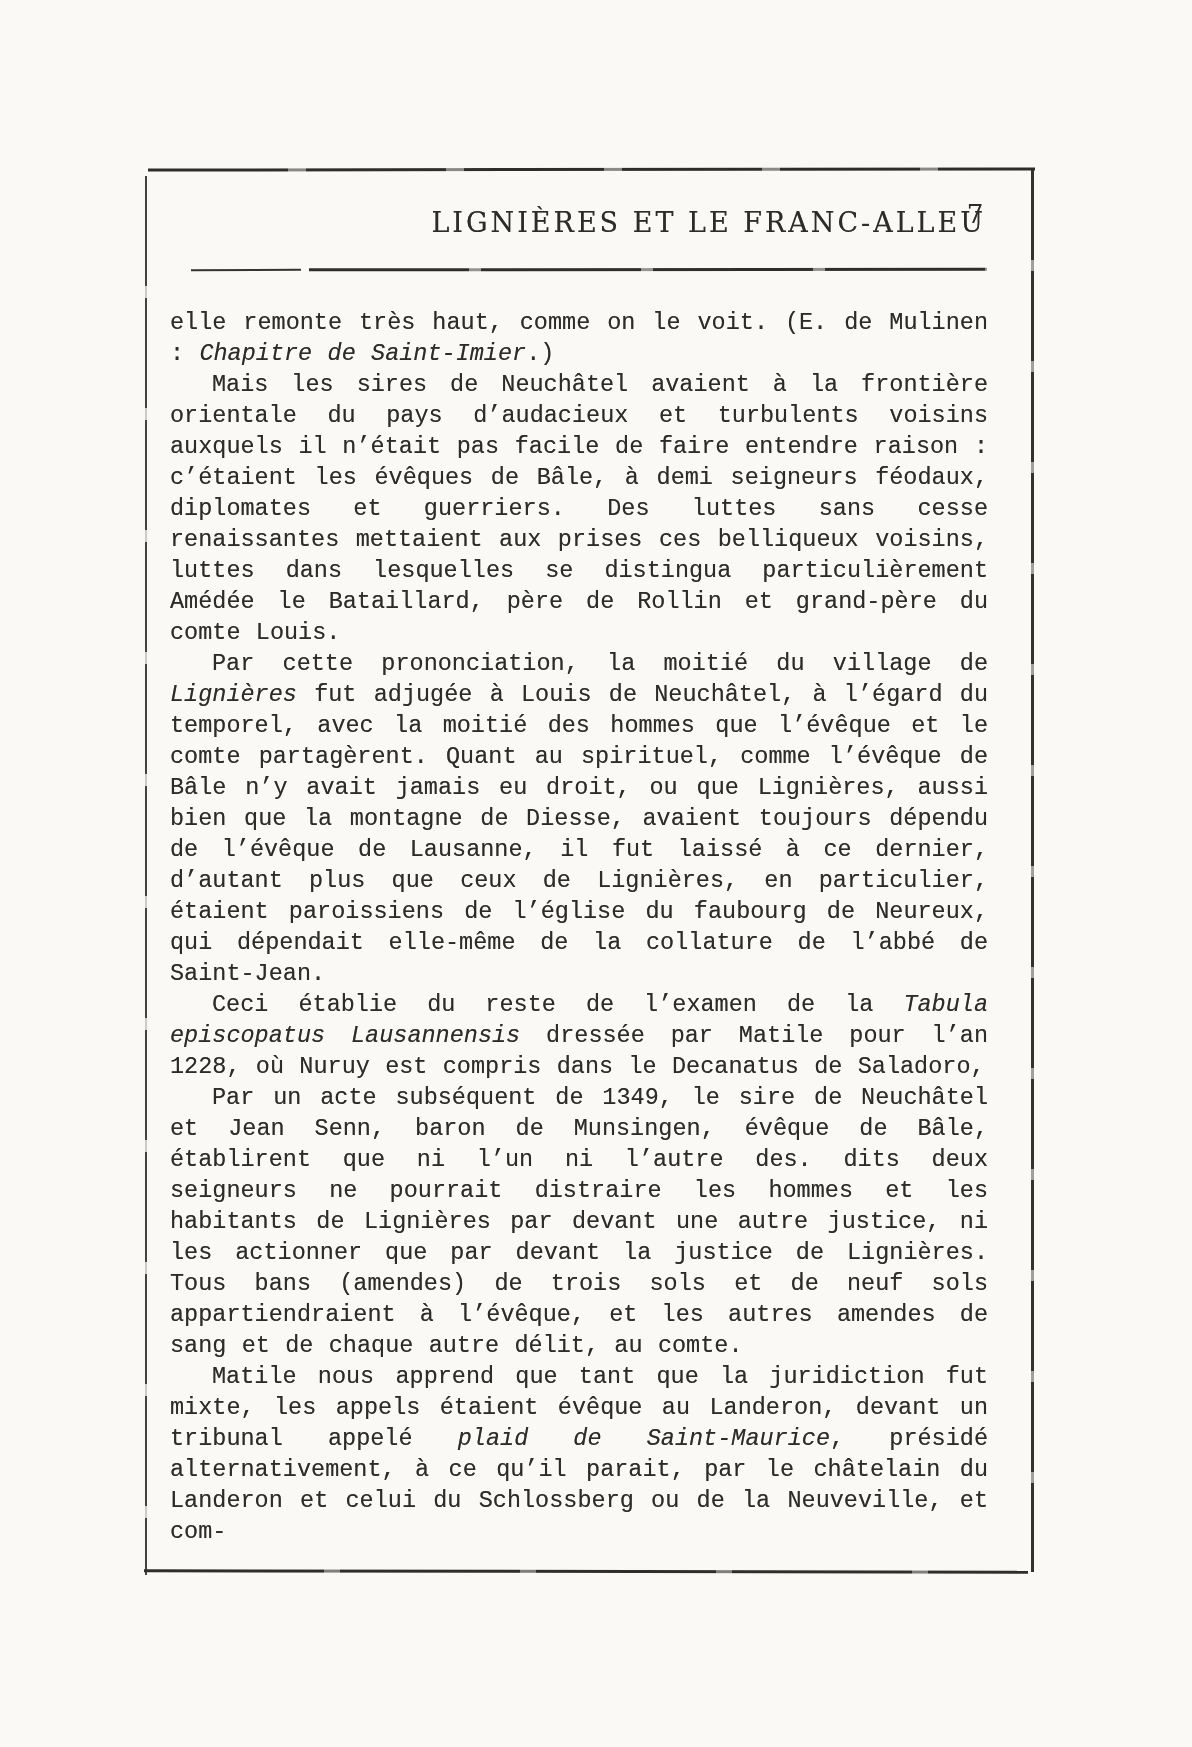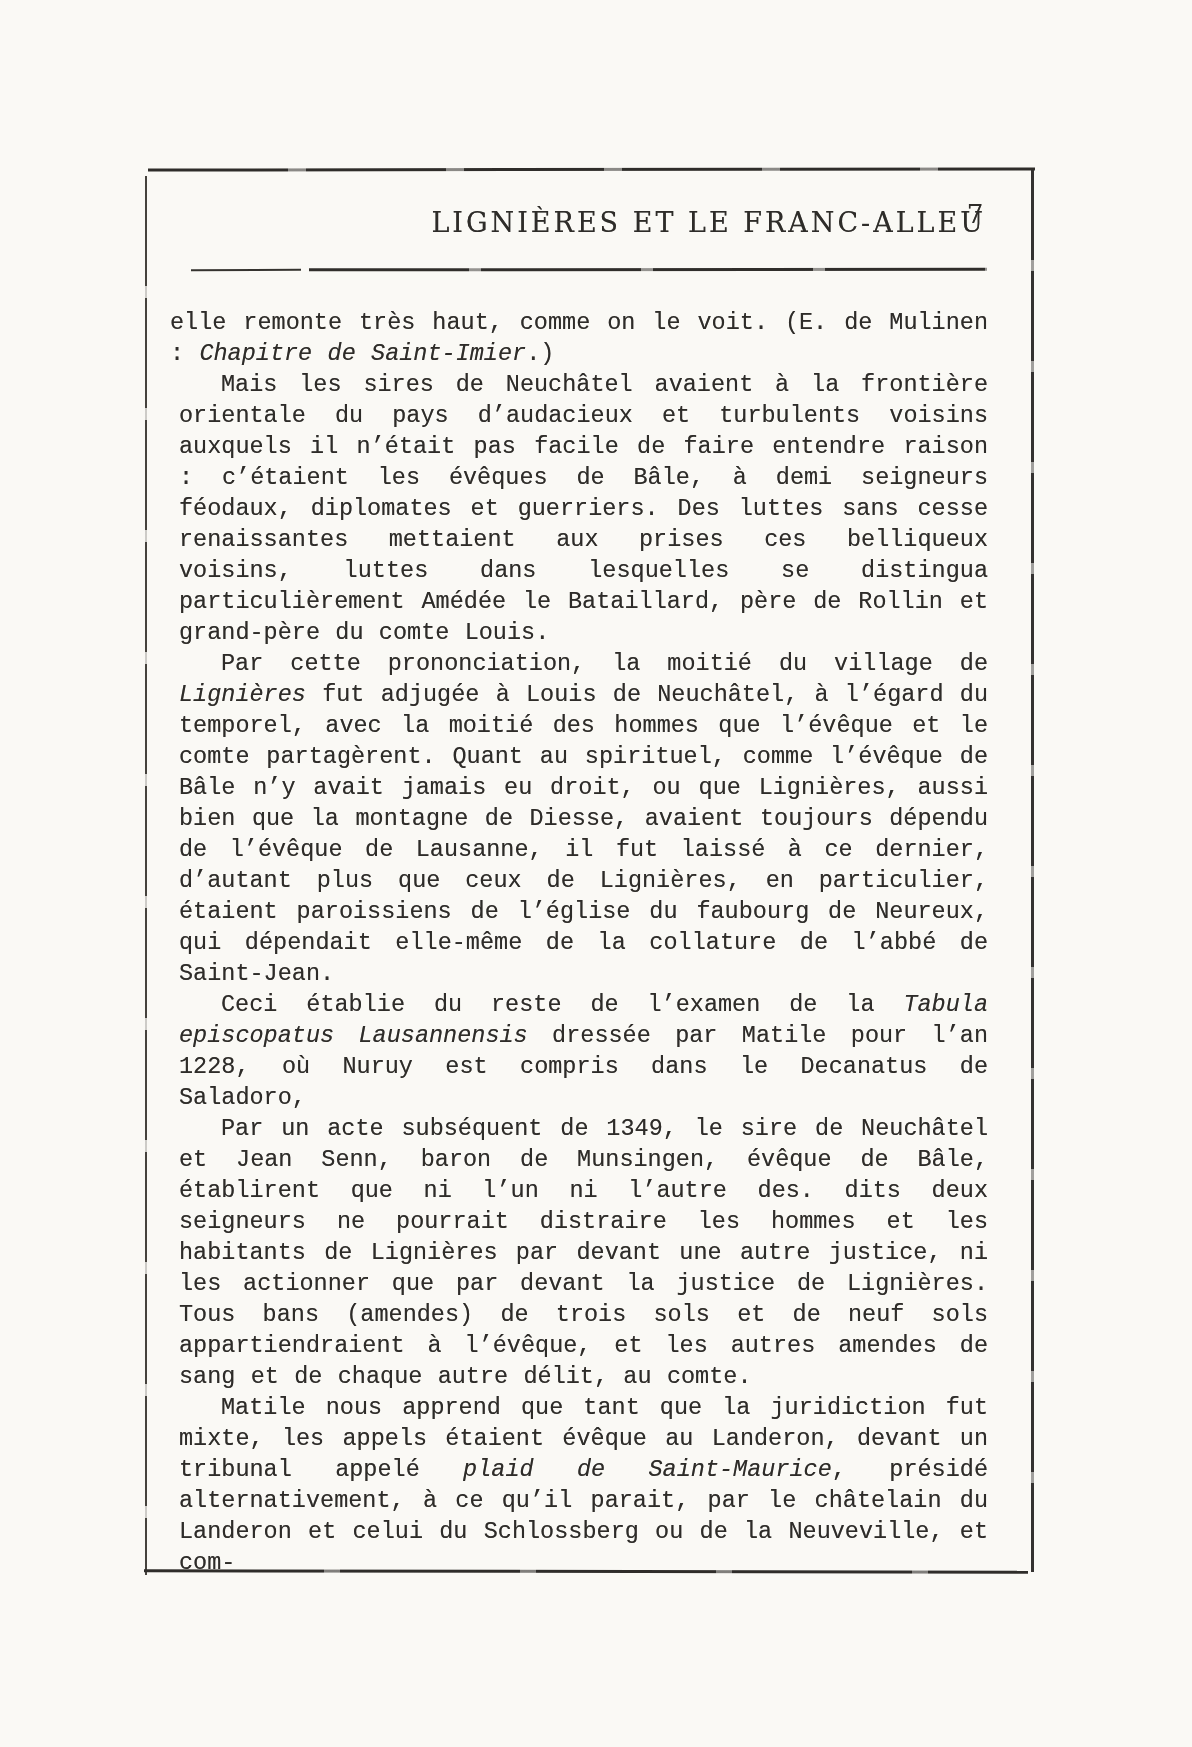--- a/index.html
+++ b/index.html
@@ -43,21 +43,21 @@
   .body-text{
     position:absolute;left:170px;top:307px;width:818px;
     font-size:23.5px;line-height:31px;
     text-align:justify;
     word-spacing:1.2px;
     hyphens:auto;
     text-shadow:0 0 .55px rgba(46,44,41,.5);
     font-family:Liberation Mono, monospace;
   }
   .body-text p{margin:0;padding:0;}
-  .body-text p.indent{text-indent:42px;margin-left:9px;}
+  .body-text p.indent{text-indent:42px;}
 </style>
 </head>
 <body>
 
 <div class="scan">
 
   <div class="rule rule-top"></div>
   <div class="rule rule-left"></div>
   <div class="rule rule-right"></div>
   <div class="rule rule-bottom"></div>

